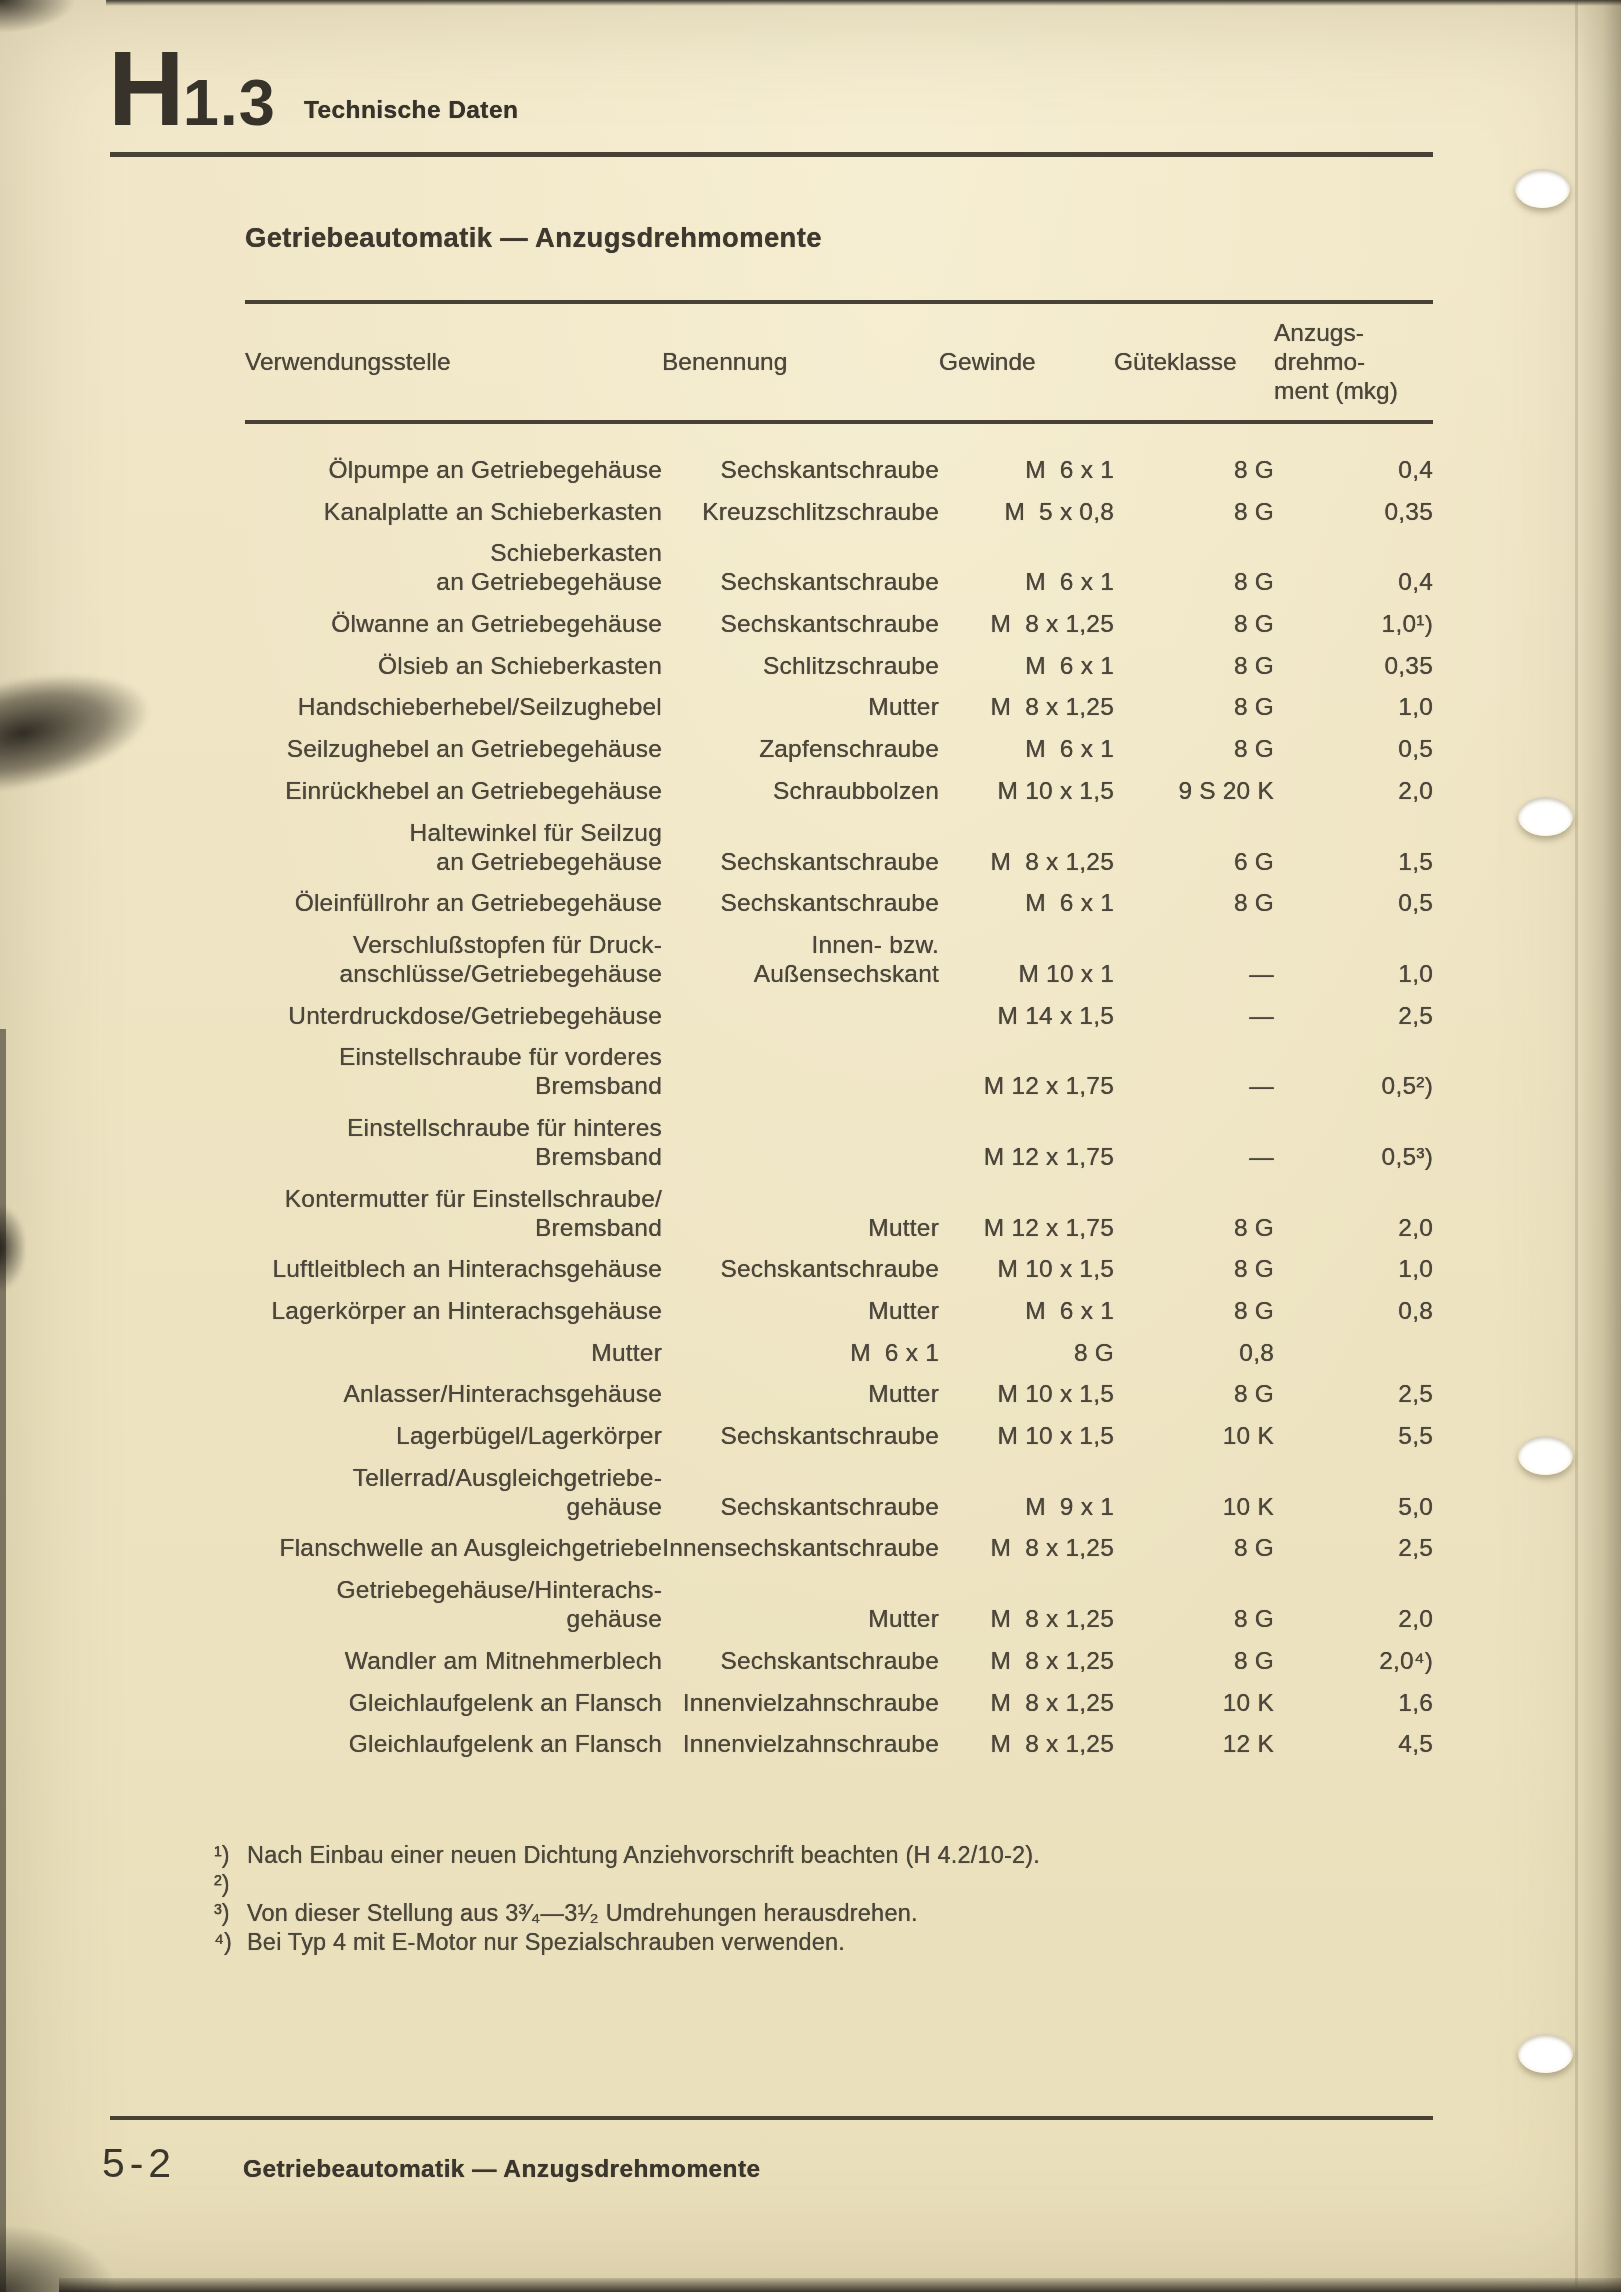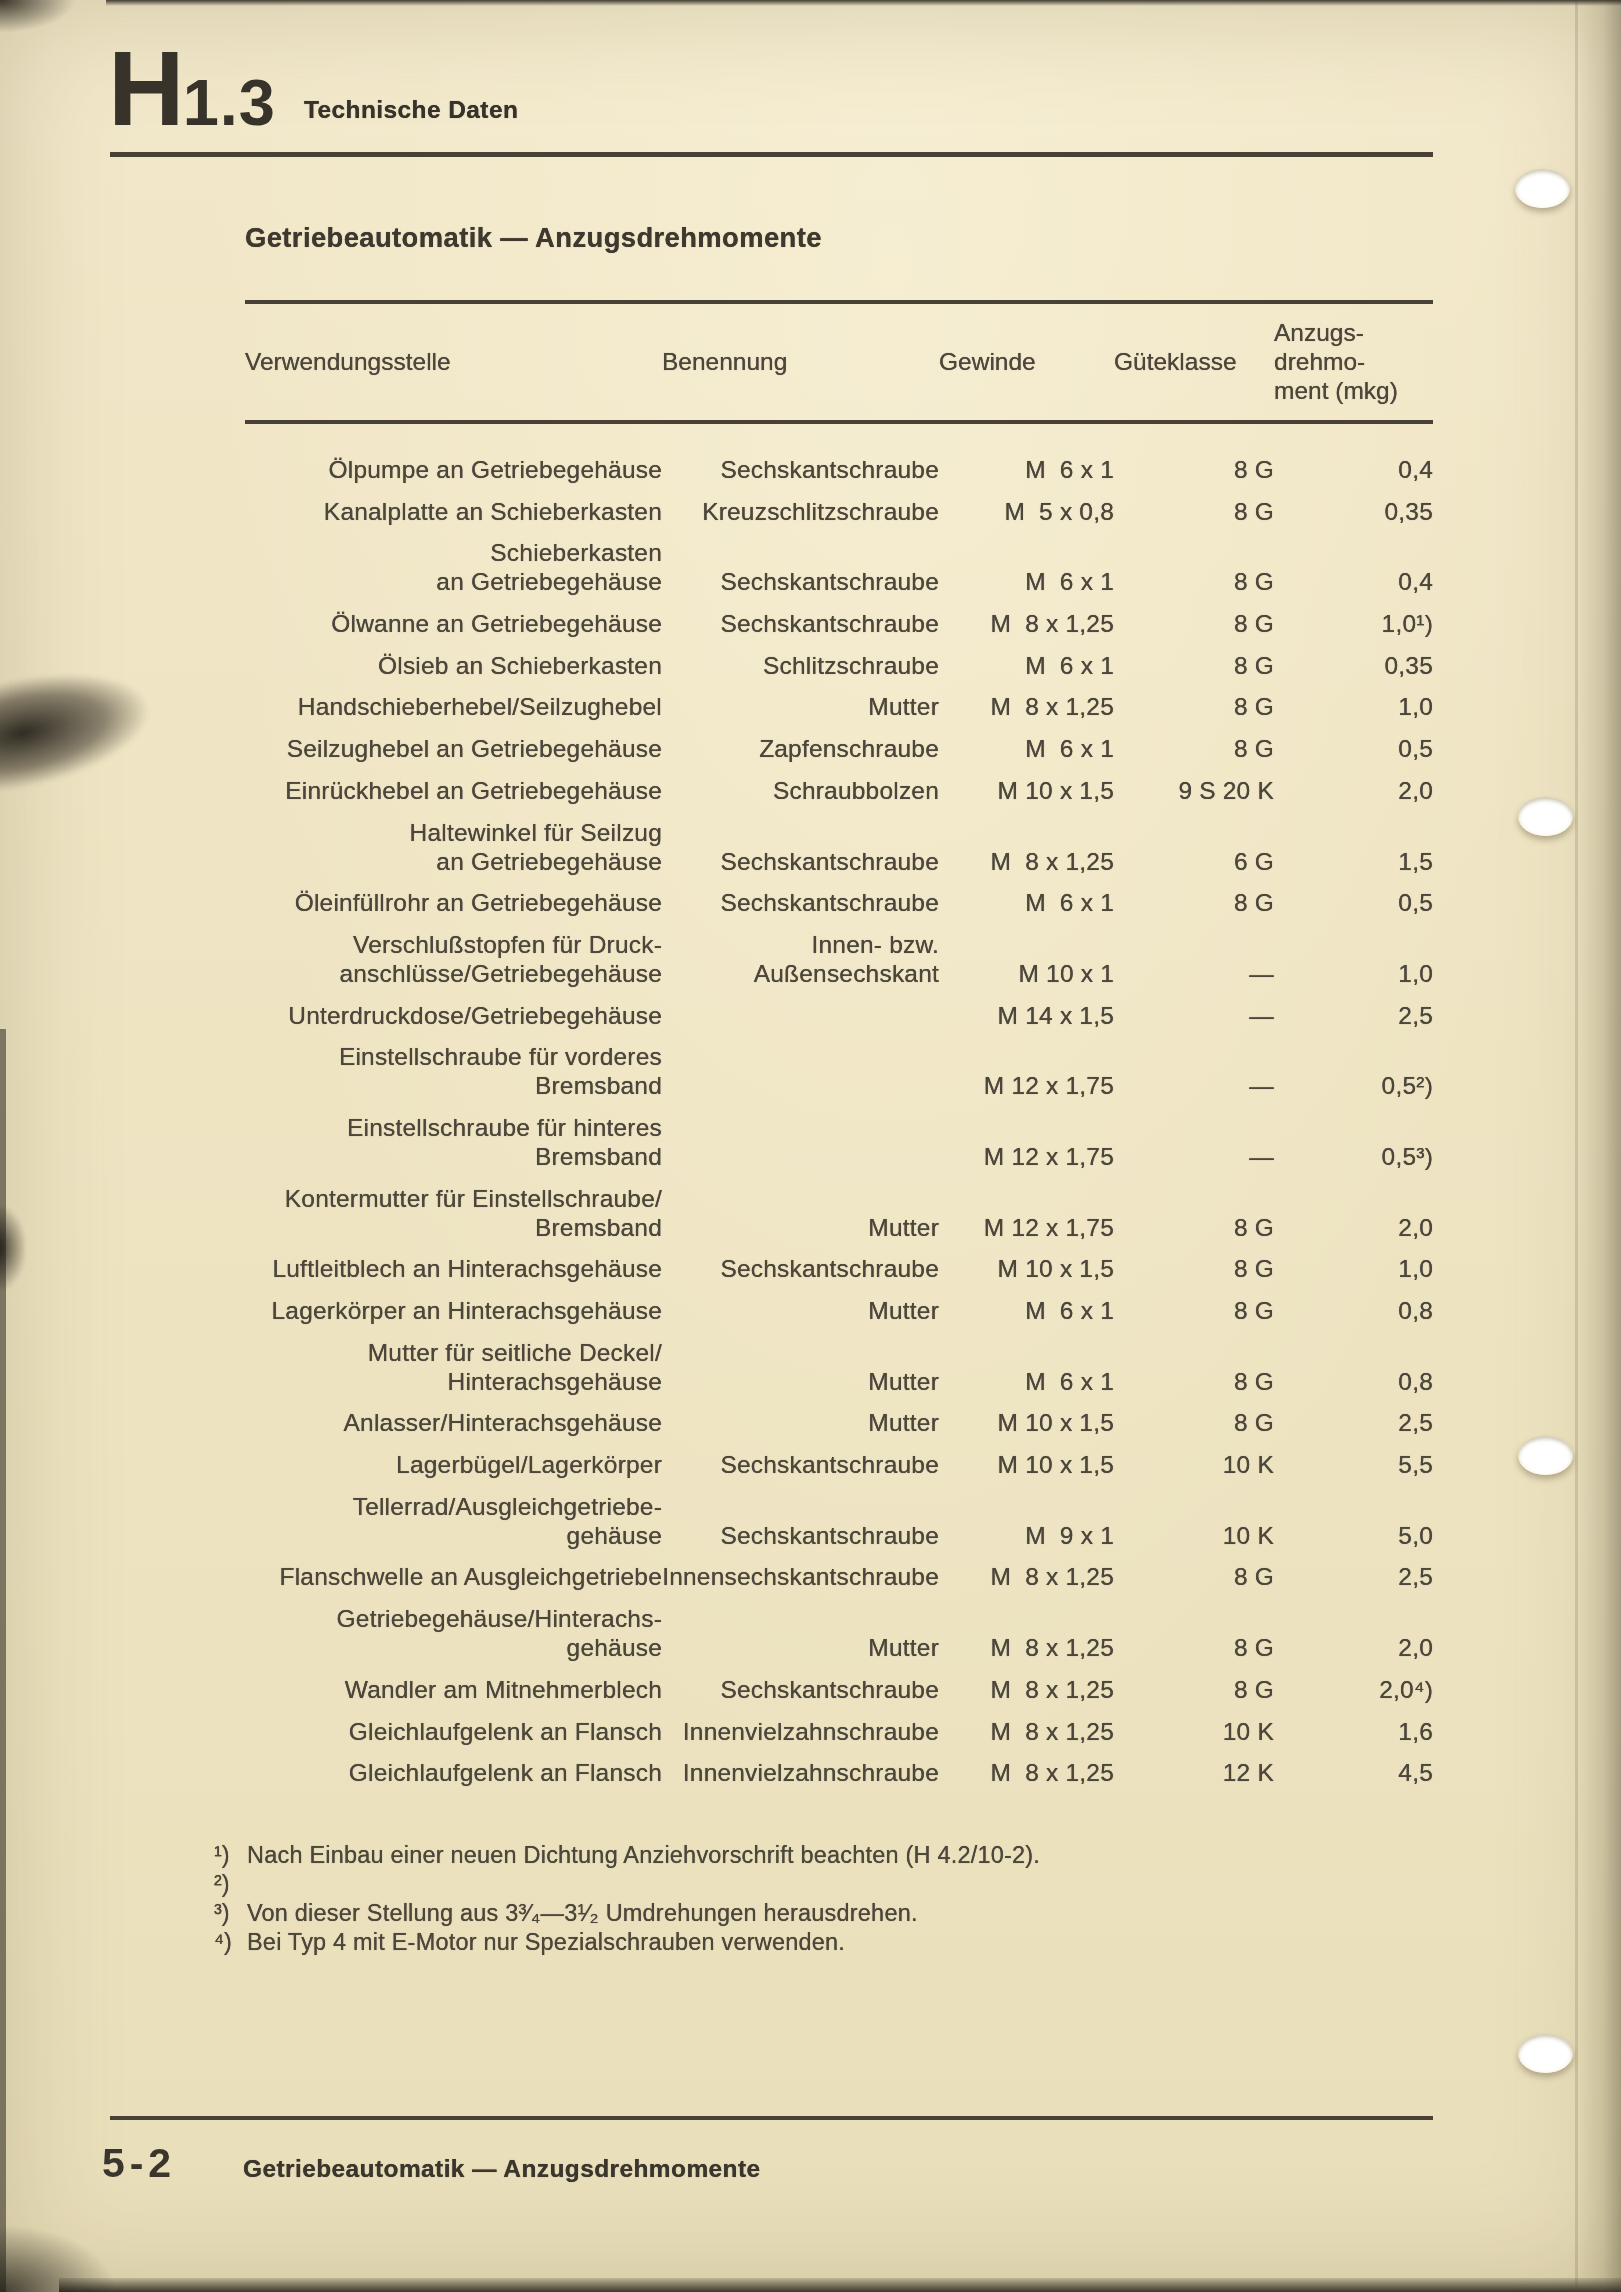--- a/index.html
+++ b/index.html
@@ -40,21 +40,21 @@
   .c1,.c2{white-space:pre;}
 
   
   .footnotes{position:absolute;left:214px;top:1841px;}
   .fn{display:flex;align-items:baseline;line-height:29px;}
   .fn-marker{width:33px;flex:0 0 33px;font-size:23.5px;}
   .fn-text{font-size:23.5px;letter-spacing:0.2px;}
 
   
   .footer{position:absolute;left:102px;top:2140px;display:flex;align-items:baseline;color:#3b362d;}
-  .footer-page{font-size:41px;font-weight:700;letter-spacing:4.9px;}
+  .footer-page{font-size:41px;font-weight:400;letter-spacing:4.9px;}
   .footer-title{font-size:24.5px;font-weight:700;margin-left:67px;letter-spacing:0.4px;}
 
   
   .hole{position:absolute;width:55px;height:39px;border-radius:50%;
     background:radial-gradient(ellipse at 50% 45%, #ffffff 58%, #fbf7ea 78%, rgba(250,246,232,0) 100%);
     box-shadow:0 3.9px 6.9px rgba(96,86,58,0.4), inset 0 2.9px 3.9px rgba(150,135,95,0.45);}
   .hole1{left:1515px;top:169px;}
   .hole2{left:1518px;top:797px;}
   .hole3{left:1518px;top:1436px;}
   .hole4{left:1518px;top:2034px;}
@@ -225,22 +225,20 @@
           <div class="c t c5">1,0</div>
         </div>
         <div class="row grid5">
           <div class="c t c1">Lagerkörper an Hinterachsgehäuse</div>
           <div class="c t c2">Mutter</div>
           <div class="c t c3">M  6 x 1</div>
           <div class="c t c4">8 G</div>
           <div class="c t c5">0,8</div>
         </div>
         <div class="row grid5">
-          <div class="c t c1">Mutter für seitliche Deckel/
-Hinterachsgehäuse</div>
           <div class="c t c2">Mutter</div>
           <div class="c t c3">M  6 x 1</div>
           <div class="c t c4">8 G</div>
           <div class="c t c5">0,8</div>
         </div>
         <div class="row grid5">
           <div class="c t c1">Anlasser/Hinterachsgehäuse</div>
           <div class="c t c2">Mutter</div>
           <div class="c t c3">M 10 x 1,5</div>
           <div class="c t c4">8 G</div>

